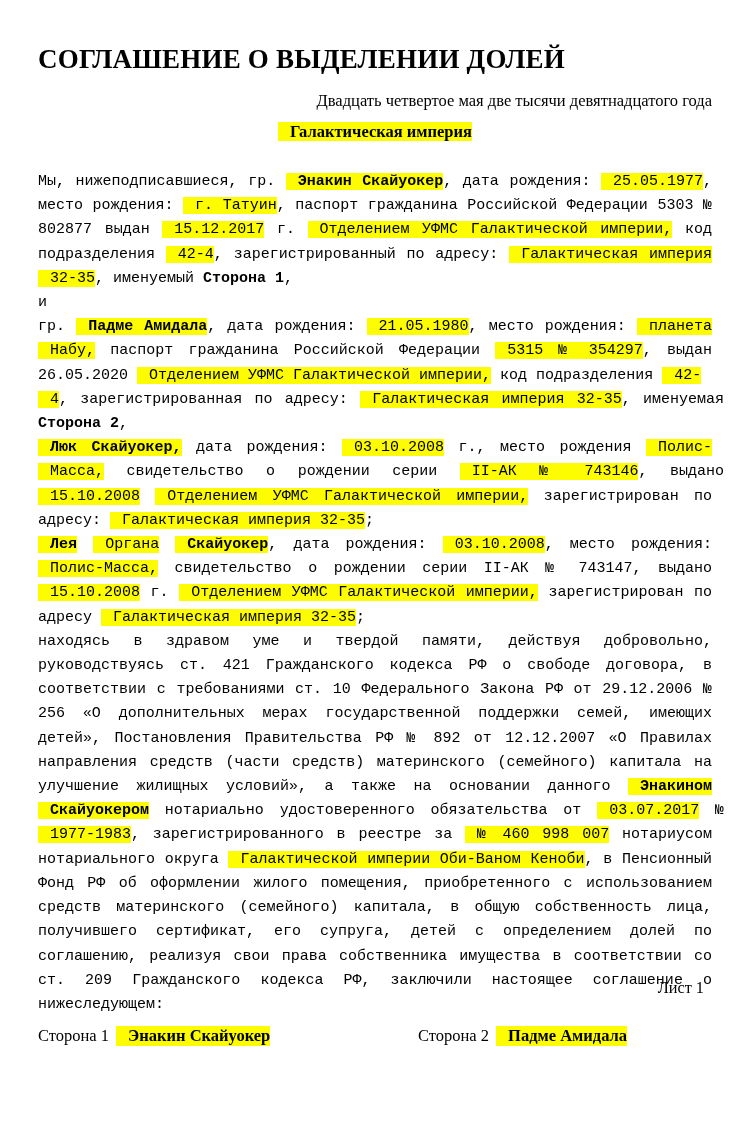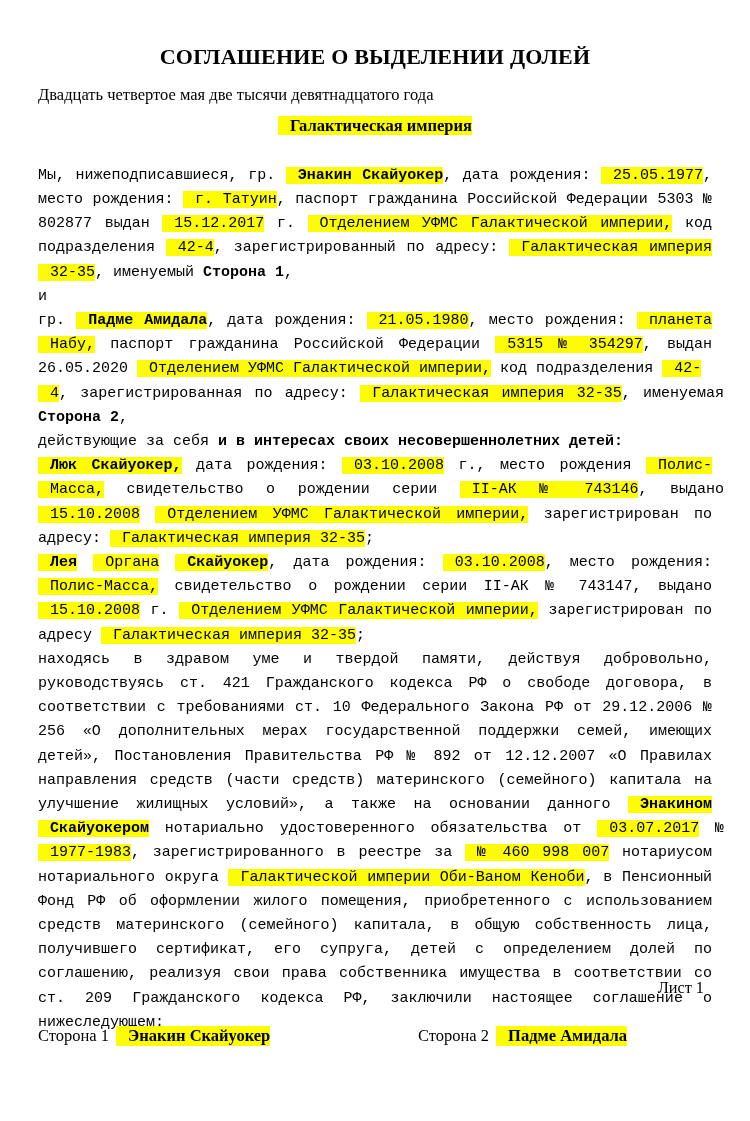--- a/index.html
+++ b/index.html
@@ -17,35 +17,35 @@
   .page {
     position: relative;
     width: 750px;
     height: 1121px;
     box-sizing: border-box;
     padding: 36px 38px 0 38px;
   }
 
   
   .doc-title {
-    text-align: center;
+    text-align: left;
     font-weight: bold;
-    font-size: 22px;
+    font-size: 27px;
     letter-spacing: 0.2px;
     margin: 7px 0 0 0;
     line-height: 1.25;
   }
   .doc-subtitle {
     text-align: center;
     font-size: 16.5px;
     margin: 9px 0 0 0;
     line-height: 1.25;
   }
   .doc-date {
-    text-align: left;
+    text-align: right;
     font-size: 16.5px;
     margin: 14px 0 0 0;
     line-height: 1.25;
   }
   .doc-place {
     text-align: center;
     font-size: 16.5px;
     font-weight: bold;
     margin: 11px 0 0 0;
     line-height: 1.25;
@@ -111,21 +111,20 @@
   <div class="doc-place"><span class="hl" style="background-color: rgb(253, 253, 0);">Галактическая империя</span></div>
 
   <div class="body-block">
 
     <p class="para"><span>Мы, нижеподписавшиеся, гр.</span> <b class="hl" style="background-color: rgb(253, 253, 0);">Энакин Скайуокер</b><span>, дата рождения:</span> <span class="hl" style="background-color: rgb(253, 253, 0);">25.05.1977</span><span>, место рождения:</span> <span class="hl" style="background-color: rgb(253, 253, 0);">г. Татуин</span><span>, паспорт гражданина Российской Федерации</span> <span>5303</span> <span>№</span> <span>802877</span> <span>выдан</span> <span class="hl" style="background-color: rgb(253, 253, 0);">15.12.2017</span> <span>г.</span> <span class="hl" style="background-color: rgb(253, 253, 0);">Отделением УФМС Галактической империи,</span> <span>код подразделения</span> <span class="hl" style="background-color: rgb(253, 253, 0);">42-4</span><span>, зарегистрированный по адресу:</span> <span class="hl" style="background-color: rgb(253, 253, 0);">Галактическая империя 32-35</span><span>, именуемый</span> <b>Сторона 1</b><span>,</span></p>
 
     <p class="para">и</p>
 
     <p class="para"><span>гр.</span> <b class="hl" style="background-color: rgb(253, 253, 0);">Падме Амидала</b><span>, дата рождения:</span> <span class="hl" style="background-color: rgb(253, 253, 0);">21.05.1980</span><span>, место рождения:</span> <span class="hl" style="background-color: rgb(253, 253, 0);">планета Набу,</span> <span>паспорт гражданина Российской Федерации</span> <span class="hl" style="background-color: rgb(253, 253, 0);">5315 № 354297</span><span>, выдан 26.05.2020</span> <span class="hl" style="background-color: rgb(253, 253, 0);">Отделением УФМС Галактической империи,</span> <span>код подразделения</span> <span class="hl" style="background-color: rgb(253, 253, 0);">42-4</span><span>, зарегистрированная по адресу:</span> <span class="hl" style="background-color: rgb(253, 253, 0);">Галактическая империя 32-35</span><span>, именуемая</span> <b>Сторона 2</b><span>,</span></p>
 
-    <p class="para"><span>действующие за себя</span> <b>и в интересах своих несовершеннолетних детей:</b></p>
 
     <p class="para"><b class="hl" style="background-color: rgb(253, 253, 0);">Люк Скайуокер,</b> <span>дата рождения:</span> <span class="hl" style="background-color: rgb(253, 253, 0);">03.10.2008</span> <span>г., место рождения</span> <span class="hl" style="background-color: rgb(253, 253, 0);">Полис-Масса,</span> <span>свидетельство о рождении серии</span> <span class="hl" style="background-color: rgb(253, 253, 0);">II-АК № 743146</span><span>, выдано</span> <span class="hl" style="background-color: rgb(253, 253, 0);">15.10.2008</span> <span class="hl" style="background-color: rgb(253, 253, 0);">Отделением УФМС Галактической империи,</span> <span>зарегистрирован по адресу:</span> <span class="hl" style="background-color: rgb(253, 253, 0);">Галактическая империя 32-35</span><span>;</span></p>
 
     <p class="para"><b class="hl" style="background-color: rgb(253, 253, 0);">Лея</b> <span class="hl" style="background-color: rgb(253, 253, 0);">Органа</span> <b class="hl" style="background-color: rgb(253, 253, 0);">Скайуокер</b><span>, дата рождения:</span> <span class="hl" style="background-color: rgb(253, 253, 0);">03.10.2008</span><span>, место рождения:</span> <span class="hl" style="background-color: rgb(253, 253, 0);">Полис-Масса,</span> <span>свидетельство  о рождении серии II-АК № 743147, выдано</span> <span class="hl" style="background-color: rgb(253, 253, 0);">15.10.2008</span> <span>г.</span> <span class="hl" style="background-color: rgb(253, 253, 0);">Отделением УФМС Галактической империи,</span> <span>зарегистрирован по адресу</span> <span class="hl" style="background-color: rgb(253, 253, 0);">Галактическая империя 32-35</span><span>;</span></p>
 
     <p class="para"><span>находясь в здравом уме и твердой памяти, действуя добровольно, руководствуясь ст.</span> <span>421 Гражданского кодекса РФ о свободе договора, в соответствии с требованиями ст. 10</span> <span>Федерального Закона РФ от 29.12.2006 № 256 «О дополнительных мерах</span> <span>государственной поддержки семей, имеющих детей», Постановления Правительства</span> <span>РФ № 892 от 12.12.2007 «О Правилах направления средств (части средств)</span> <span>материнского (семейного) капитала на улучшение жилищных условий», а также на</span> <span>основании данного</span> <b class="hl" style="background-color: rgb(253, 253, 0);">Энакином Скайуокером</b> <span>нотариально удостоверенного</span> <span>обязательства от</span> <span class="hl" style="background-color: rgb(253, 253, 0);">03.07.2017</span> <span>№</span> <span class="hl" style="background-color: rgb(253, 253, 0);">1977-1983</span><span>, зарегистрированного в реестре за</span> <span class="hl" style="background-color: rgb(253, 253, 0);">№ 460 998 007</span> <span>нотариусом нотариального округа</span> <span class="hl" style="background-color: rgb(253, 253, 0);">Галактической империи Оби-Ваном Кеноби</span><span>, в</span> <span>Пенсионный Фонд РФ об оформлении жилого помещения, приобретенного с</span> <span>использованием средств материнского (семейного) капитала, в общую собственность</span> <span>лица, получившего сертификат, его супруга, детей с определением долей по</span> <span>соглашению, реализуя свои права собственника имущества в соответствии со ст. 209</span> <span>Гражданского кодекса РФ, заключили настоящее соглашение о нижеследующем:</span></p>
 
   </div>
 
   <div class="sheet-label">Лист 1</div>

